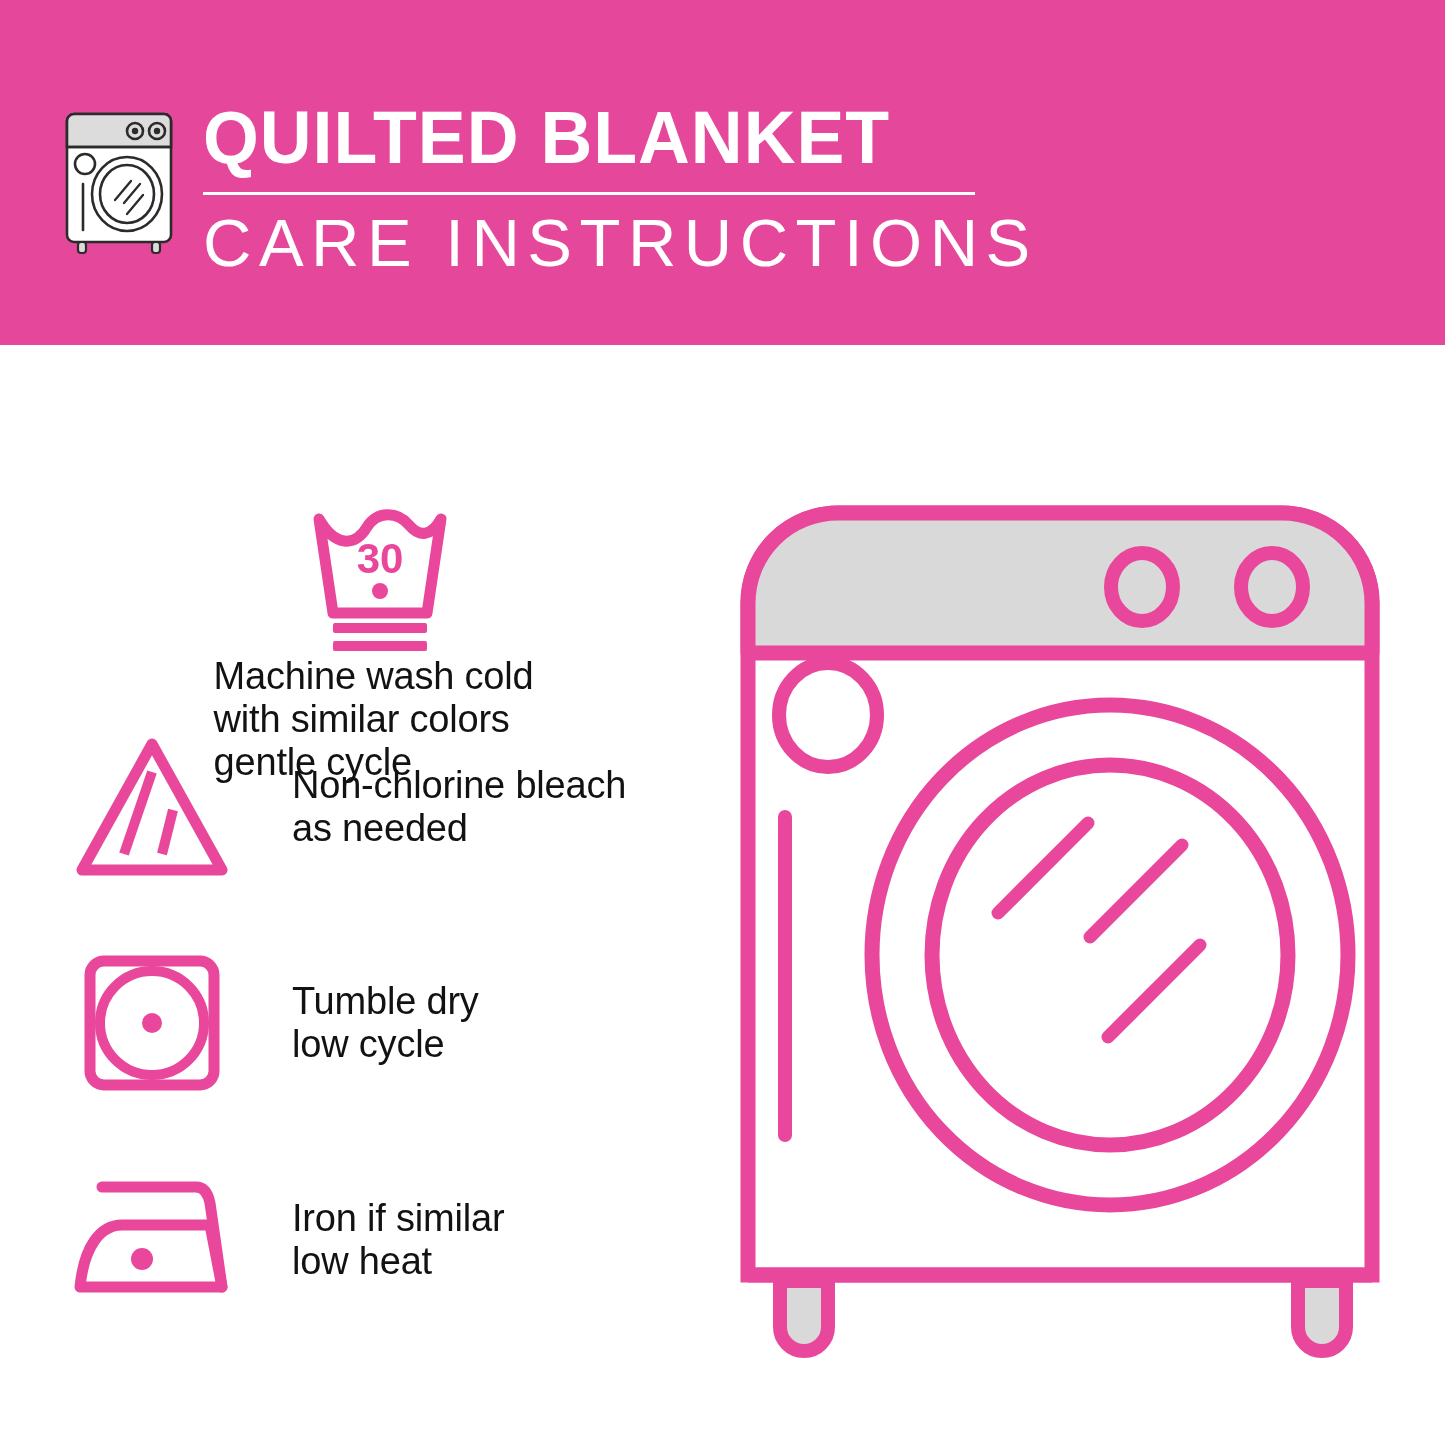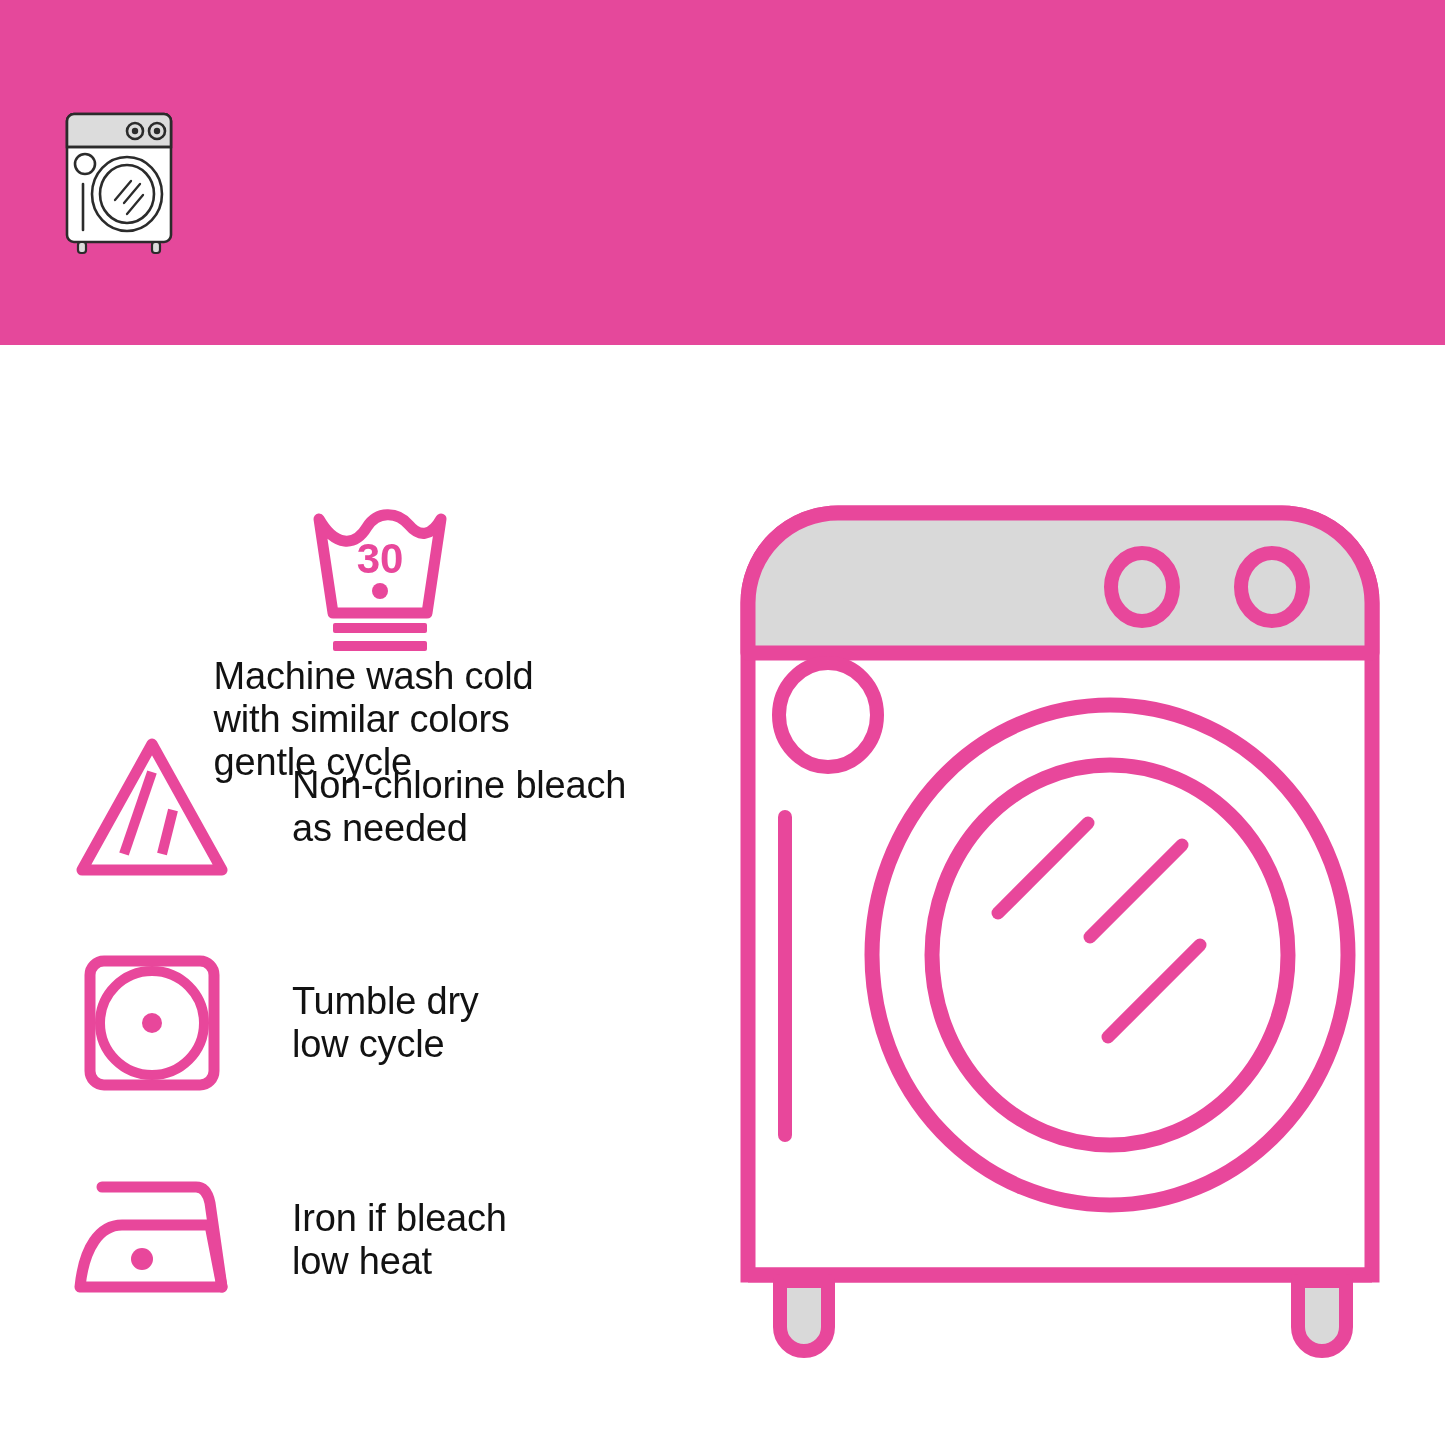--- a/index.html
+++ b/index.html
@@ -147,20 +147,25 @@
         <ellipse cx="69" cy="92" rx="27" ry="29" fill="#FFFFFF" stroke="#2B2B2B" stroke-width="2.6"></ellipse>
         <line x1="57" y1="98" x2="73" y2="79" stroke="#2B2B2B" stroke-width="2.3" stroke-linecap="round"></line>
         <line x1="66" y1="101" x2="82" y2="82" stroke="#2B2B2B" stroke-width="2.3" stroke-linecap="round"></line>
         <line x1="69" y1="112" x2="85" y2="93" stroke="#2B2B2B" stroke-width="2.3" stroke-linecap="round"></line>
 
         <rect x="20" y="140" width="8" height="11" rx="3" ry="3" fill="#DCDCDC" stroke="#2B2B2B" stroke-width="2.2"></rect>
         <rect x="94" y="140" width="8" height="11" rx="3" ry="3" fill="#DCDCDC" stroke="#2B2B2B" stroke-width="2.2"></rect>
       </svg>
     </div>
 
+    <div class="header-text-block">
+      <div class="title-main">QUILTED BLANKET</div>
+      <div class="title-divider"></div>
+      <div class="title-sub">CARE INSTRUCTIONS</div>
+    </div>
   </div>
 
   <div class="care-list">
 
     <div class="care-row care-row-0">
       <div class="care-symbol">
         <svg viewBox="0 0 150 160" width="150" height="160">
 
           <path d="M14 24
                    C30 52, 50 52, 62 32
@@ -211,21 +216,21 @@
       <div class="care-symbol">
         <svg viewBox="0 0 165 130" width="165" height="130">
 
           <path d="M32 12 L126 12 C134 12, 138 18, 140 28 L152 112" fill="none" stroke="#E8479B" stroke-width="11" stroke-linecap="round" stroke-linejoin="round"></path>
 
           <path d="M140 50 L52 50 C30 50, 14 72, 10 112 L152 112 Z" fill="none" stroke="#E8479B" stroke-width="11" stroke-linejoin="round" stroke-linecap="round"></path>
 
           <circle cx="72" cy="84" r="11" fill="#E8479B"></circle>
         </svg>
       </div>
-      <div class="care-label">Iron if bleach
+      <div class="care-label">Iron if similar
 low heat</div>
     </div>
   </div>
 
   <div class="washer-illustration">
     <svg viewBox="0 0 700 890" width="700" height="890">
 
       <path d="M38 128 A90 90 0 0 1 128 38 L572 38 A90 90 0 0 1 662 128 L662 800 L38 800 Z" fill="#FFFFFF" stroke="#E8479B" stroke-width="15"></path>
 
       <path d="M38 128 A90 90 0 0 1 128 38 L572 38 A90 90 0 0 1 662 128 L662 178 L38 178 Z" fill="#D9D9D9" stroke="none"></path>

